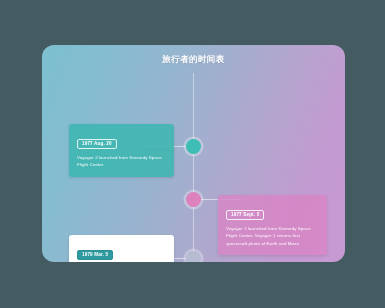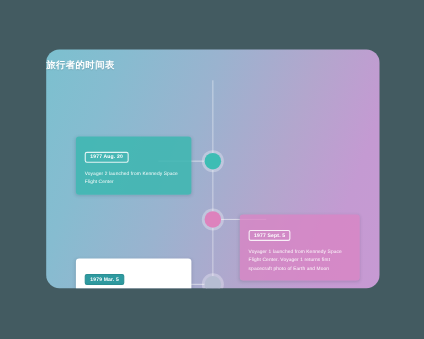--- a/index.html
+++ b/index.html
@@ -23,21 +23,21 @@
     border-radius: 12px;
     background: linear-gradient(110deg, #7cc0cf 0%, #86bcd0 18%, #9ab3cf 42%, #b3a6cd 66%, #c49ad2 85%, #c79ad3 100%);
     overflow: hidden;
   }
 
   
   #title {
     position: absolute;
     left: 0; top: 9px;
     width: 100%;
-    text-align: left;
+    text-align: center;
     color: #ffffff;
     font-size: 8.5px;
     font-weight: bold;
     letter-spacing: .4px;
     text-shadow: 0 1px 1px rgba(0,0,0,.12);
   }
 
   
   #axis {
     position: absolute;

